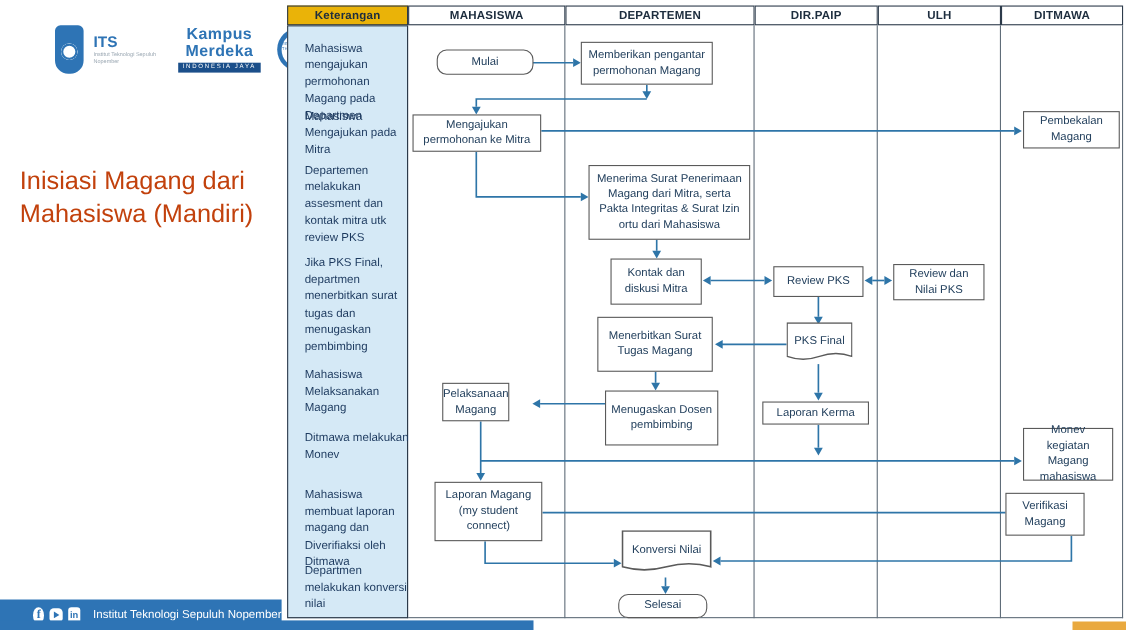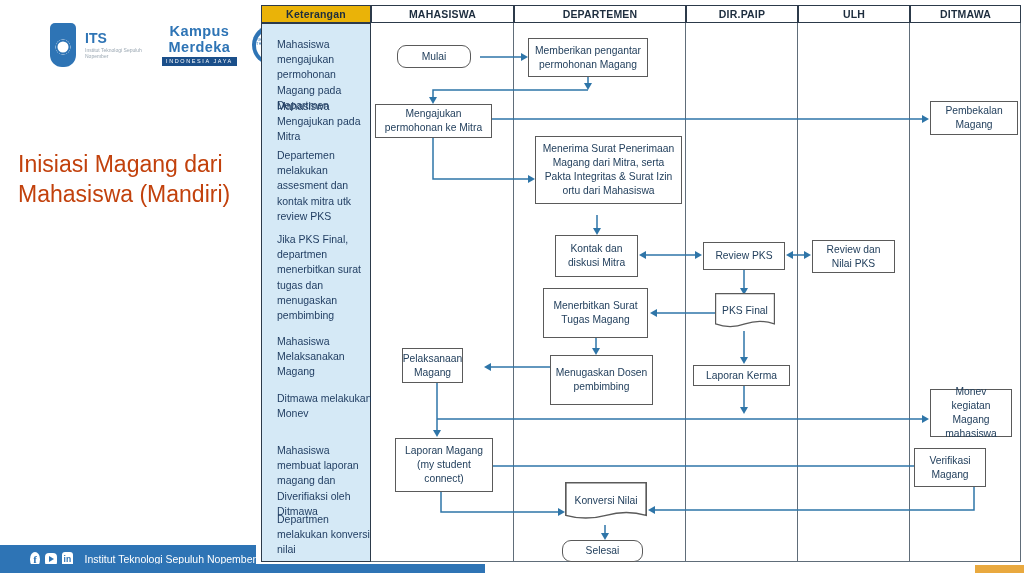--- a/index.html
+++ b/index.html
@@ -176,24 +176,24 @@
       <polygon points="491,363 484,367 491,371"></polygon>
       <polygon points="433,430 437,437 441,430"></polygon>
       <polygon points="922,415 929,419 922,423"></polygon>
       <polygon points="930,462 937,466 930,470"></polygon>
       <polygon points="558,508 565,512 558,516"></polygon>
       <polygon points="655,506 648,510 655,514"></polygon>
       <polygon points="601,533 605,540 609,533"></polygon>
     </g>
   </svg>
 
-  <div class="node node--rounded" style="left:397px;top:45px;width:74px;height:23px">Mulai</div>
+  <div class="node node--rounded" style="left:397px;top:45px;width:88px;height:23px">Mulai</div>
   <div class="node" style="left:528px;top:38px;width:120px;height:39px">Memberikan pengantar permohonan Magang</div>
   <div class="node" style="left:375px;top:104px;width:117px;height:34px">Mengajukan permohonan ke Mitra</div>
-  <div class="node" style="left:535px;top:136px;width:147px;height:68px">Menerima Surat Penerimaan Magang dari Mitra, serta Pakta Integritas &amp; Surat Izin ortu dari Mahasiswa</div>
+  <div class="node" style="left:535px;top:150px;width:147px;height:68px">Menerima Surat Penerimaan Magang dari Mitra, serta Pakta Integritas &amp; Surat Izin ortu dari Mahasiswa</div>
   <div class="node" style="left:555px;top:235px;width:83px;height:42px">Kontak dan diskusi Mitra</div>
   <div class="node" style="left:703px;top:242px;width:82px;height:28px">Review PKS</div>
   <div class="node" style="left:812px;top:240px;width:83px;height:33px">Review dan Nilai PKS</div>
 
   <div class="node node--doc" style="left:715px;top:293px;width:60px;height:40px">
     <svg viewBox="0 0 100 62" preserveAspectRatio="none">
       <path d="M1 1 H99 V48 Q75 40 50 48 Q25 56 1 48 Z" fill="#ffffff" stroke="#5a5a5a" stroke-width="2"></path>
     </svg>
     <span>PKS Final</span>
   </div>

